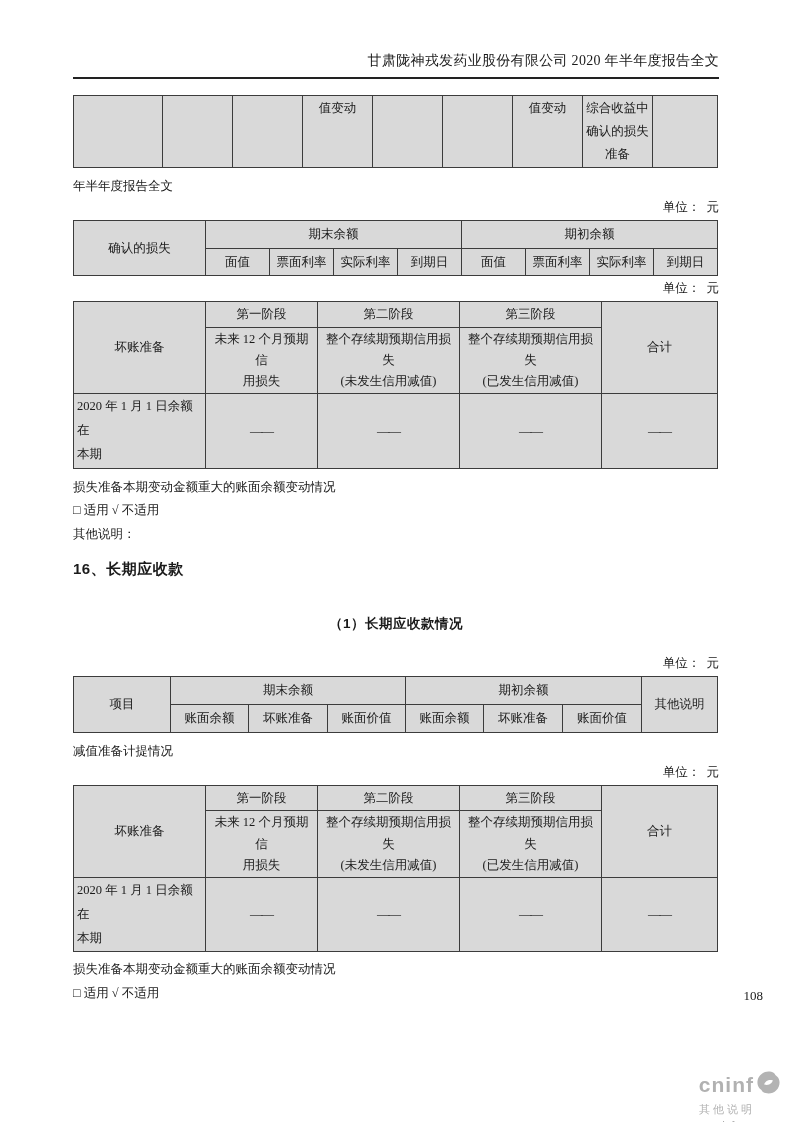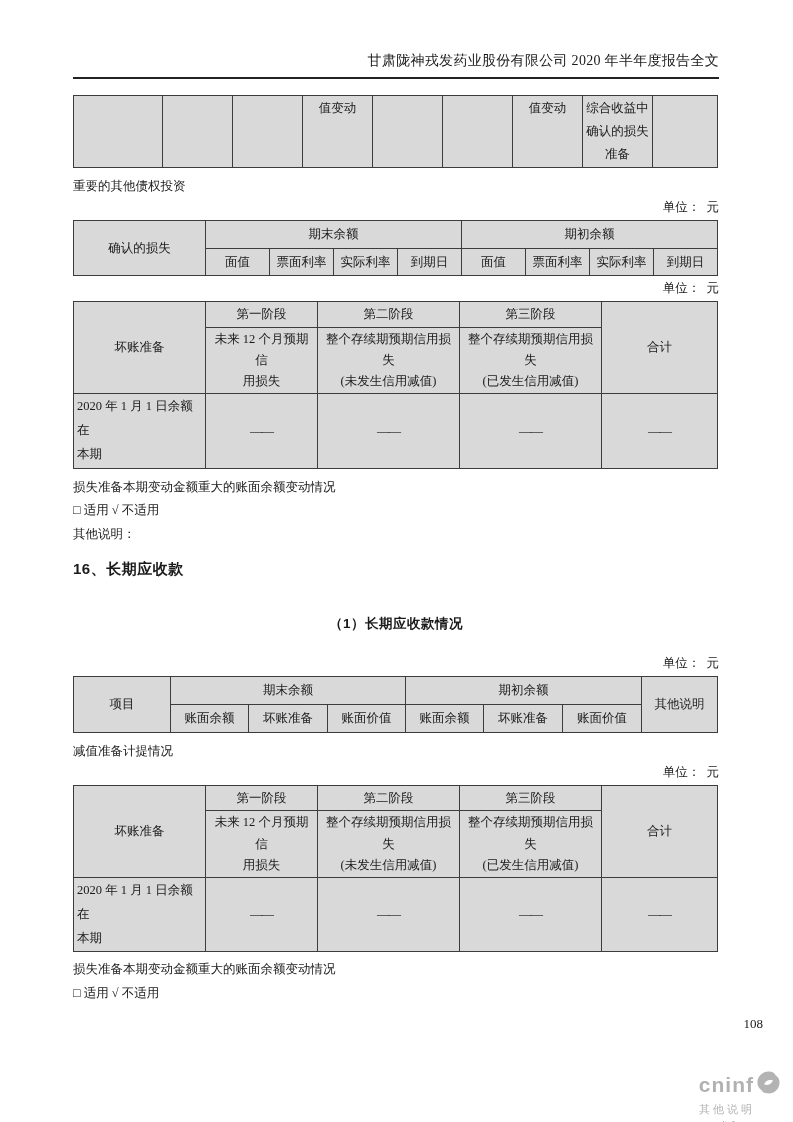--- a/index.html
+++ b/index.html
@@ -56,21 +56,21 @@
   .p-label { font-size: 12.5px; margin-top: 10px; line-height: 1.35; }
   .p-unit  { font-size: 12.5px; text-align: right; white-space: pre; margin-top: 4px; margin-bottom: 4px; line-height: 1.35; }
   .gap-sm { margin-top: 7px; }
 
   .h-main { font-family: "Liberation Sans","DejaVu Sans",sans-serif; font-weight: bold; font-size: 15px; margin-top: 17px; letter-spacing: .5px; }
   .h-sub  { font-family: "Liberation Sans","DejaVu Sans",sans-serif; font-weight: bold; font-size: 13.5px; margin-top: 36px; letter-spacing: .5px; text-align: center; }
   .u-after { margin-top: 22px; }
 
   .page-number {
     position: absolute;
-    top: 1016px; right: 30px;
+    top: 988px; right: 30px;
     font-size: 13px;
   }
   .cninfo {
     position: absolute;
     top: 1070px; right: 12px;
     text-align: right;
     color: #b1b1b1;
     line-height: 1.1;
     font-family: "Liberation Sans","DejaVu Sans",sans-serif;
   }
@@ -109,21 +109,21 @@
         <td></td>
         <td>值变动</td>
         <td class="pre">综合收益中
 确认的损失
 准备</td>
         <td></td>
       </tr>
     </tbody>
       </table>
 
-    <p class="p-label">重要的其他债权投资</p>
+    <p class="p-label">年半年度报告全文</p>
     <p class="p-unit">单位：  元</p>
 
     <table class="t-debt" style="margin-top:3px;">
       <colgroup>
         <col style="width:132px">
           <col style="width:64px">
           <col style="width:64px">
           <col style="width:64px">
           <col style="width:64px">
         <col style="width:64px">

